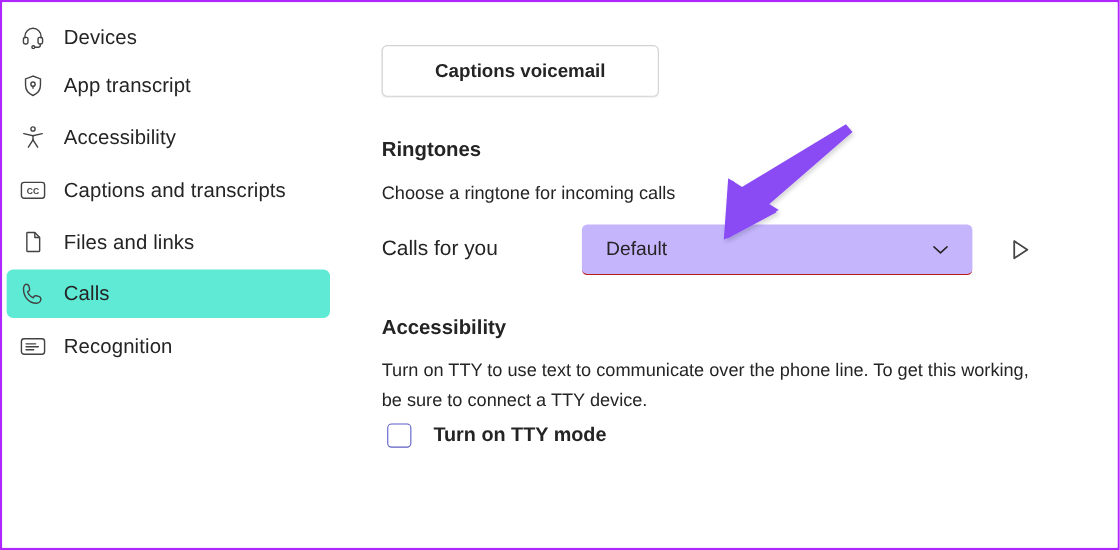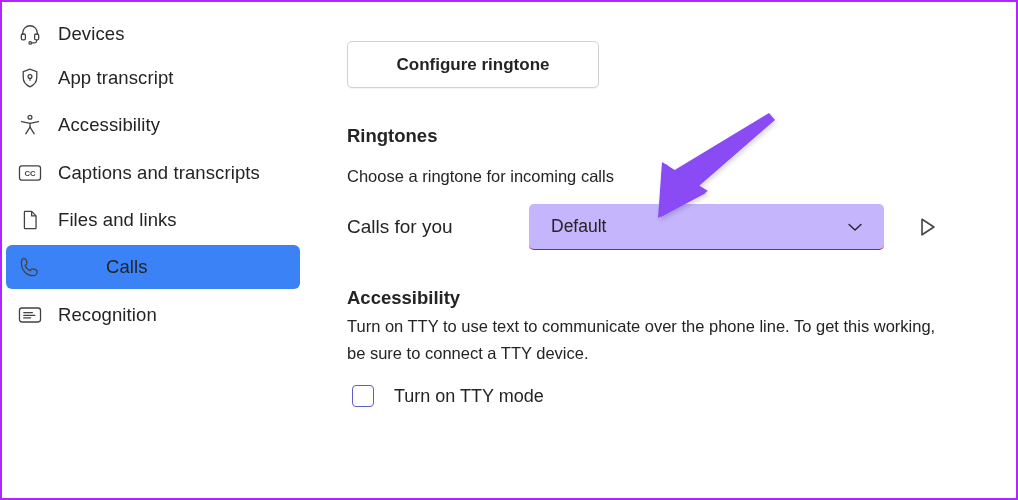--- a/index.html
+++ b/index.html
@@ -37,22 +37,21 @@
     width: 294px;
     height: 44px;
     display: flex;
     align-items: center;
     border-radius: 6px;
     cursor: pointer;
     text-align: right;
   }
 
   .nav-item.selected {
-    background: #3b82f6;
-    gap: 48px;
+    background: #5eead4;
   }
 
   .nav-icon {
     width: 28px;
     height: 28px;
     margin-left: 10px;
     display: flex;
     align-items: center;
     justify-content: center;
     flex: 0 0 auto;
@@ -158,35 +157,36 @@
     background: transparent;
     border: none;
     cursor: pointer;
   }
 
   #accessibility-heading { left: 45px; top: 285px; }
 
   #tty-desc {
     position: absolute;
     left: 45px;
-    top: 311px;
+    top: 322px;
     width: 590px;
     font-size: 16.5px;
     color: #242424;
     line-height: 27px;
     white-space: normal;
   }
 
   #tty-checkbox-row {
     position: absolute;
     left: 50px;
     top: 383px;
     display: flex;
-    align-items: center;
-    cursor: pointer;
+    align-items: flex-start;
+    cursor: pointer;
+    font-weight: bold;
   }
 
   #tty-checkbox {
     width: 22px;
     height: 22px;
     border: 1.6px solid #5b5fc7;
     border-radius: 4px;
     background: #ffffff;
     flex: 0 0 auto;
   }
@@ -291,21 +291,21 @@
         </svg>
       </span>
       <span class="nav-label">Recognition</span>
     </div>
 
   </nav>
 
   <section id="main">
 
 
-    <button id="configure-voicemail-button">Configure ringtone</button>
+    <button id="configure-voicemail-button">Captions voicemail</button>
 
     <div class="section-heading" id="ringtones-heading">Ringtones</div>
 
     <div class="body-text" id="ringtones-desc">Choose a ringtone for incoming calls</div>
 
     <div id="calls-for-you-label">Calls for you</div>
 
     <div id="ringtone-dropdown">
       <span class="value">Default</span>
       <span style="display:flex;">

